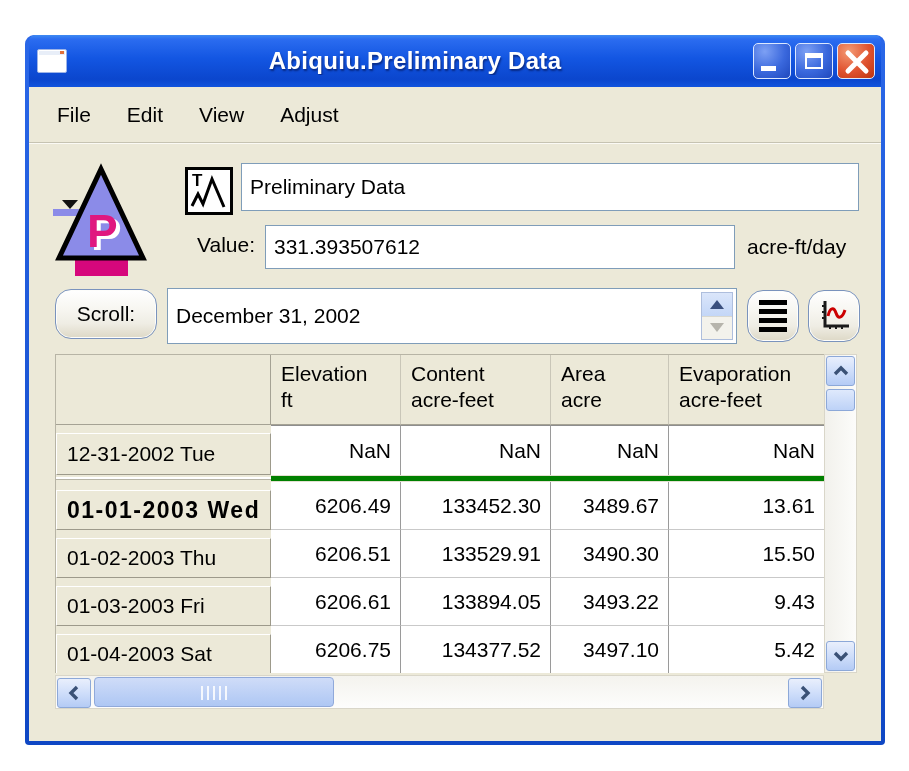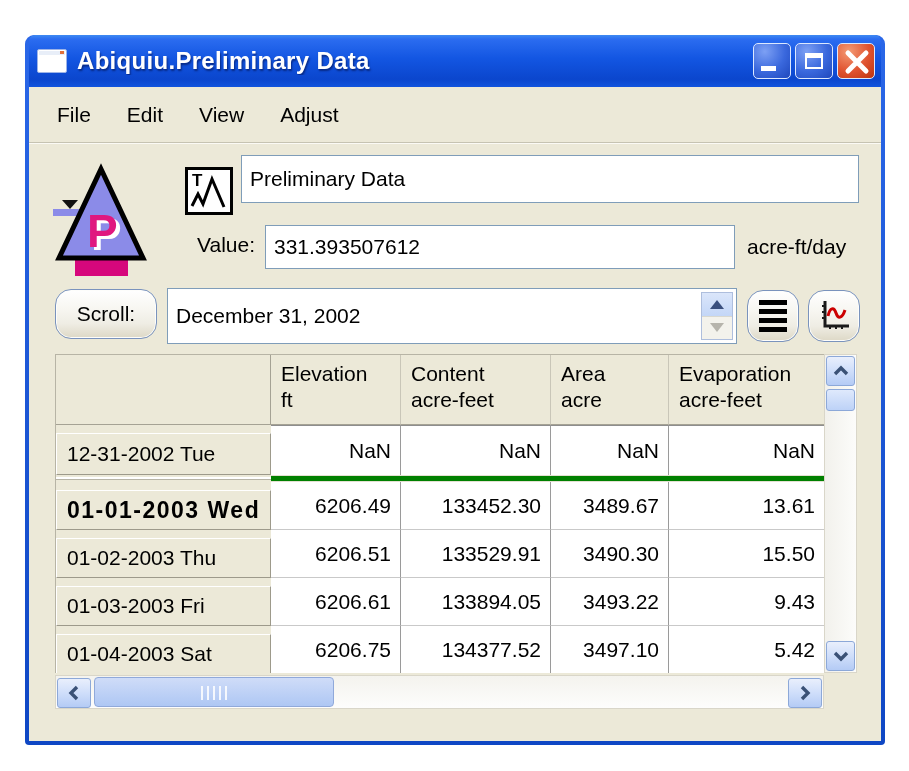--- a/index.html
+++ b/index.html
@@ -21,21 +21,21 @@
   }
   .title-icon {
     width:30px; height:24px; background:#fff; border:1px solid #9db4e8; border-radius:2px;
     position:relative; flex:0 0 auto;
   }
   .title-icon::before { content:""; position:absolute; left:1px; right:1px; top:1px; height:4px; background:#e8eef8; }
   .title-icon::after { content:""; position:absolute; right:2px; top:1px; width:4px; height:3px; background:#e0703a; }
   .title-text {
     color:#fff; font-size:24px; font-weight:bold; margin-left:10px;
     text-shadow:1px 2px 2px rgba(0,10,60,.55); letter-spacing:.3px;
-    white-space:nowrap; overflow:hidden; flex:1;
+    white-space:nowrap; overflow:hidden; flex:1;text-align:center;
   }
   .win-buttons { display:flex; gap:4px; }
   .tb-btn { width:38px; height:36px; border-radius:5px; border:1px solid #dce8ff; position:relative; }
   .btn-min,.btn-max { background:radial-gradient(circle at 30% 22%,#7da0f4 0%,#3a68dd 55%,#1f48bd 100%); }
   .btn-close { background:radial-gradient(circle at 30% 22%,#f49a74 0%,#e05330 55%,#bd3410 100%); }
   .glyph-min { position:absolute; left:7px; bottom:7px; width:15px; height:5px; background:#fff; }
   .glyph-max { position:absolute; left:9px; top:9px; width:18px; height:16px; border:2px solid #fff; border-top-width:5px; }
   .glyph-close { position:absolute; left:6px; top:5px; }
 
   
@@ -53,21 +53,21 @@
   
   .res-icon { position:absolute; left:24px; top:76px; width:96px; height:118px; }
   .ts-icon {
     position:absolute; left:156px; top:80px; width:48px; height:48px;
     background:#fff; border:3px solid #000;
   }
   .field {
     background:#fff; border:1px solid #7F9DB9; font-size:21px;
     display:flex; align-items:center; padding:0 8px; white-space:nowrap; overflow:hidden;
   }
-  .name-field { position:absolute; left:212px; top:68px; width:618px; height:48px;text-align:right; }
+  .name-field { position:absolute; left:212px; top:76px; width:618px; height:48px;text-align:right; }
   .value-label { position:absolute; left:150px; top:146px; width:76px; font-size:21px; text-align:right; }
   .value-field { position:absolute; left:236px; top:138px; width:470px; height:44px; }
   .unit-label { position:absolute; left:718px; top:148px; font-size:21px; }
 
   
   .xp-btn {
     background:linear-gradient(180deg,#ffffff 0%,#f7f6f1 40%,#efede4 70%,#ddd8c6 100%);
     border:1px solid #7a93bd; border-radius:16px; box-shadow:inset 0 0 0 1px #fdfdfb;
     display:flex; align-items:center; justify-content:center; font-size:21px;
   }

